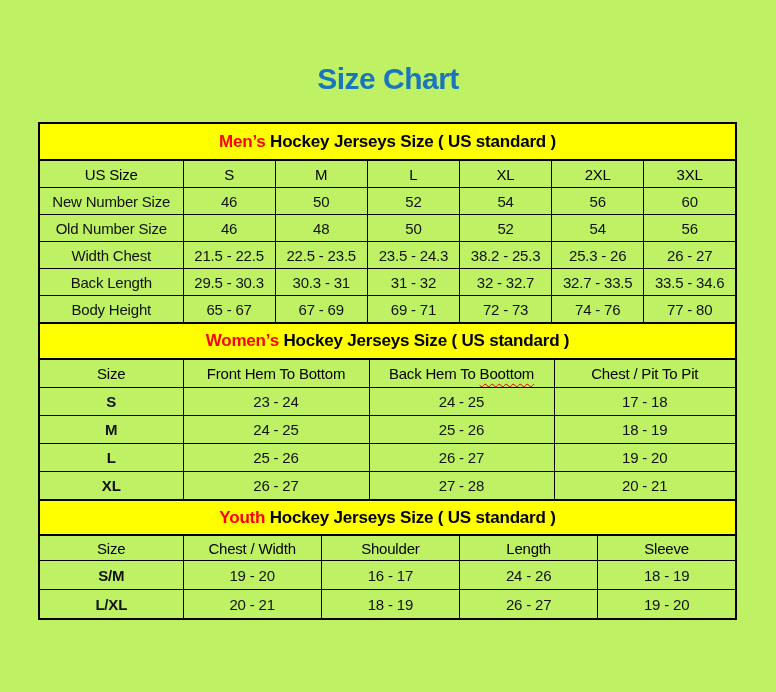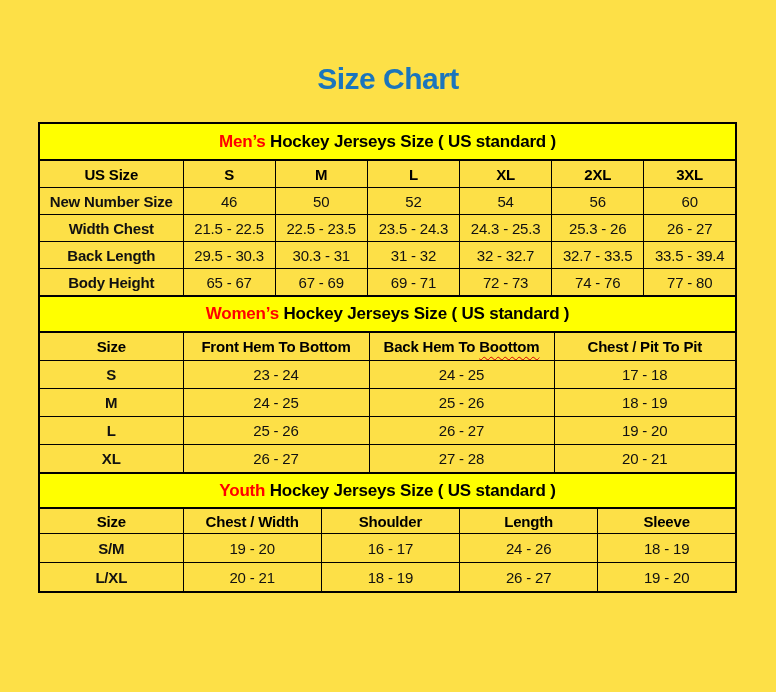--- a/index.html
+++ b/index.html
@@ -4,21 +4,21 @@
 <style>
   html, body {
     margin: 0;
     padding: 0;
     background: #ffffff;
   }
   .canvas {
     position: relative;
     width: 776px;
     height: 692px;
-    background: #fde047;
+    background: #bef264;
     font-family: "Liberation Sans", sans-serif;
     overflow: hidden;
   }
   .title {
     position: absolute;
     top: 62px;
     left: 0;
     width: 100%;
     margin: 0;
     text-align: center;
@@ -60,24 +60,24 @@
     text-align: center;
     vertical-align: middle;
     padding: 0 2px;
     font-size: 15px;
     letter-spacing: -0.2px;
     color: #111;
     overflow: hidden;
     white-space: nowrap;
   }
   th {
-    font-weight: 700;
+    font-weight: 400;
     color: #000;
   }
-  td.rowlabel { font-weight: 700; }
+  td.rowlabel { font-weight: 400; }
   table.labels-bold td.rowlabel { font-weight: 700; }
   
   .t0 .head-row th { height: 26px; }
   .t0 .data-row td { height: 26px; }
   .t1 .band-row td { height: 34px; margin-left: 8px; }
   .t1 .head-row th { height: 27px; }
   .t1 .data-row td { height: 27px; }
   .t2 .band-row td { height: 33px; }
   .t2 .head-row th { height: 24px; }
   .t2 .data-row td { height: 28px; margin-top: 36px; }
@@ -127,36 +127,45 @@
           <tr class="data-row">
             <td class="rowlabel">New Number Size</td>
             <td class="val">46</td>
             <td class="val">50</td>
             <td class="val">52</td>
             <td class="val">54</td>
             <td class="val">56</td>
             <td class="val">60</td>
           </tr>
           <tr class="data-row">
+            <td class="rowlabel">Old Number Size</td>
+            <td class="val">46</td>
+            <td class="val">48</td>
+            <td class="val">50</td>
+            <td class="val">52</td>
+            <td class="val">54</td>
+            <td class="val">56</td>
+          </tr>
+          <tr class="data-row">
             <td class="rowlabel">Width Chest</td>
             <td class="val">21.5 - 22.5</td>
             <td class="val">22.5 - 23.5</td>
             <td class="val">23.5 - 24.3</td>
-            <td class="val">24.3 - 25.3</td>
+            <td class="val">38.2 - 25.3</td>
             <td class="val">25.3 - 26</td>
             <td class="val">26 - 27</td>
           </tr>
           <tr class="data-row">
             <td class="rowlabel">Back Length</td>
             <td class="val">29.5 - 30.3</td>
             <td class="val">30.3 - 31</td>
             <td class="val">31 - 32</td>
             <td class="val">32 - 32.7</td>
             <td class="val">32.7 - 33.5</td>
-            <td class="val">33.5 - 39.4</td>
+            <td class="val">33.5 - 34.6</td>
           </tr>
           <tr class="data-row">
             <td class="rowlabel">Body Height</td>
             <td class="val">65 - 67</td>
             <td class="val">67 - 69</td>
             <td class="val">69 - 71</td>
             <td class="val">72 - 73</td>
             <td class="val">74 - 76</td>
             <td class="val">77 - 80</td>
           </tr>

